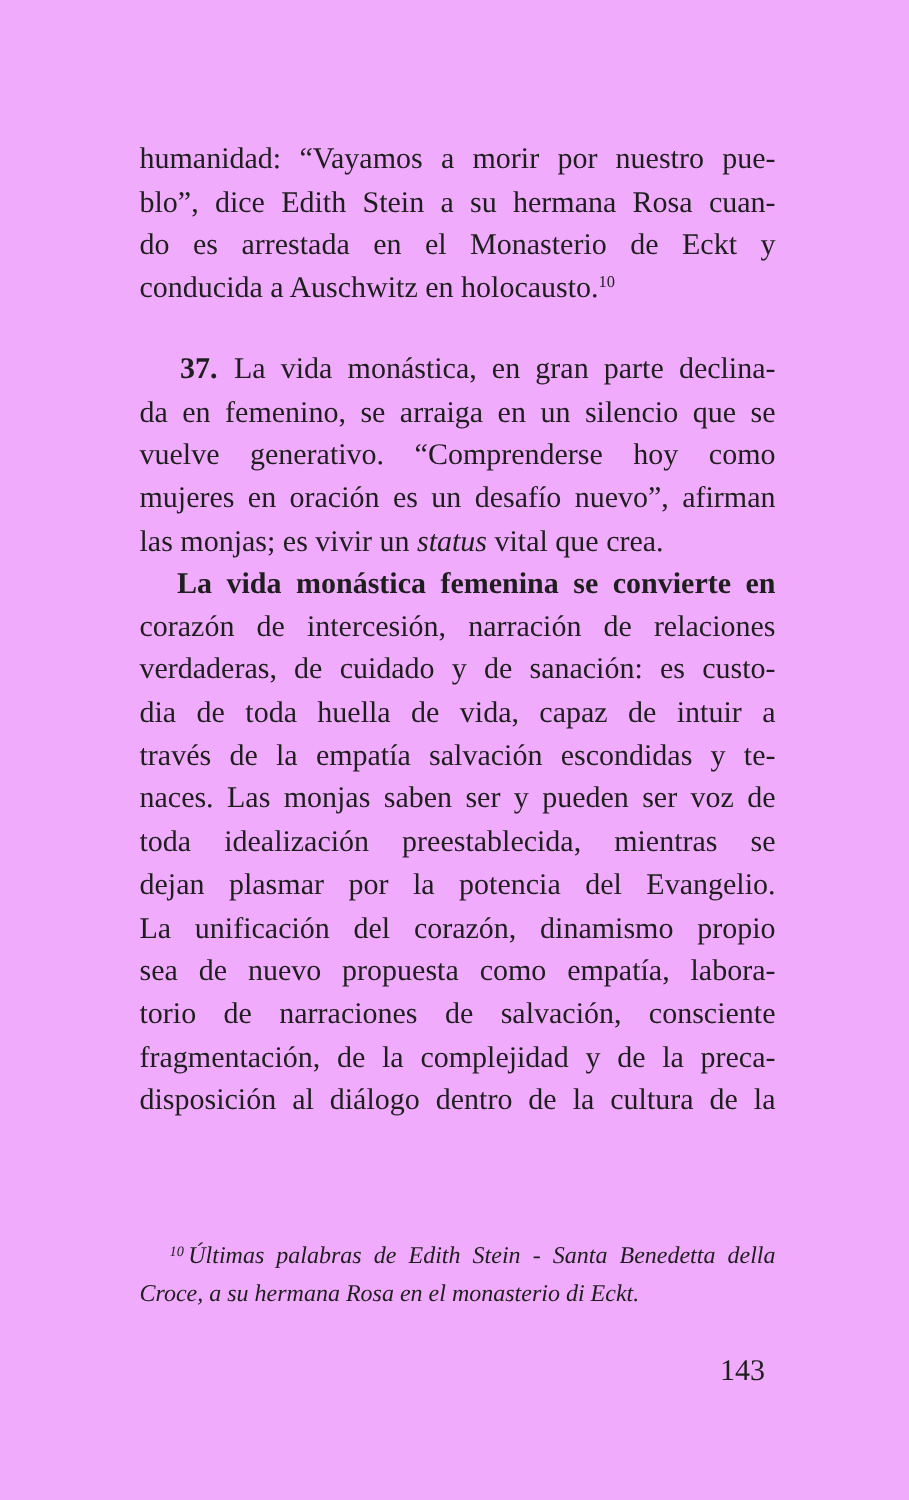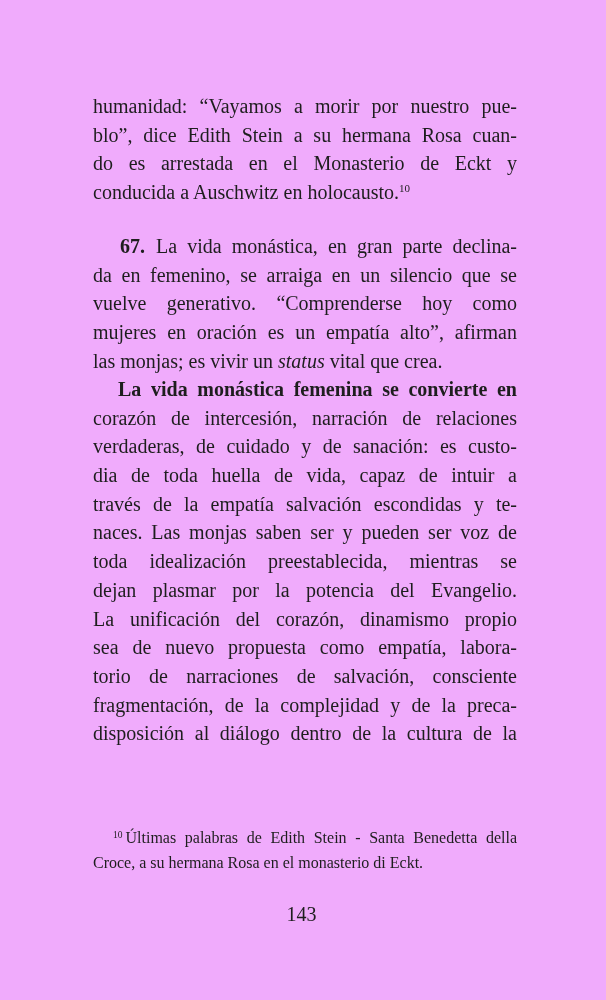--- a/index.html
+++ b/index.html
@@ -47,36 +47,37 @@
     line-height: 0;
     vertical-align: baseline;
     position: relative;
     top: -7px;
   }
   .footnote {
     position: absolute;
     left: 93px;
     width: 424px;
     font-size: 16px;
+    font-style: italic;
   }
   .footnote .line {
     height: 25px;
     line-height: 25px;
   }
   .footnote sup.fnref {
     font-size: 9.5px;
     top: -5px;
   }
   .fn-text { margin-left: 3px; }
   .page-number {
     position: absolute;
     left: 93px;
     top: 902px;
     width: 417px;
-    text-align: center;
+    text-align: right;
     font-size: 20px;
     line-height: 25px;
   }
   .p1 { top: 92px; }
   .p2 { top: 232px; }
   .p3 { top: 375px; }
   .fn { top: 825px; }
 </style>
 </head>
 <body>
@@ -93,30 +94,30 @@
     <div class="line jl">
       <span>do es arrestada en el Monasterio de Eckt y</span>
     </div>
     <div class="line">
       <span>conducida a Auschwitz en holocausto.</span><sup class="fnref">10</sup>
     </div>
   </section>
 
   <section class="para p2">
     <div class="line jl indent-27">
-      <span class="b">67.</span><span>La vida monástica, en gran parte declina-</span>
+      <span class="b">37.</span><span>La vida monástica, en gran parte declina-</span>
     </div>
     <div class="line jl">
       <span>da en femenino, se arraiga en un silencio que se</span>
     </div>
     <div class="line jl">
       <span>vuelve generativo. “Comprenderse hoy como</span>
     </div>
     <div class="line jl">
-      <span>mujeres en oración es un empatía alto”, afirman</span>
+      <span>mujeres en oración es un desafío nuevo”, afirman</span>
     </div>
     <div class="line">
       <span>las monjas; es vivir un </span><span class="it">status</span><span> vital que crea.</span>
     </div>
   </section>
 
   <section class="para p3">
     <div class="line jl indent-25">
       <span>La vida monástica femenina se convierte en</span>
     </div>

